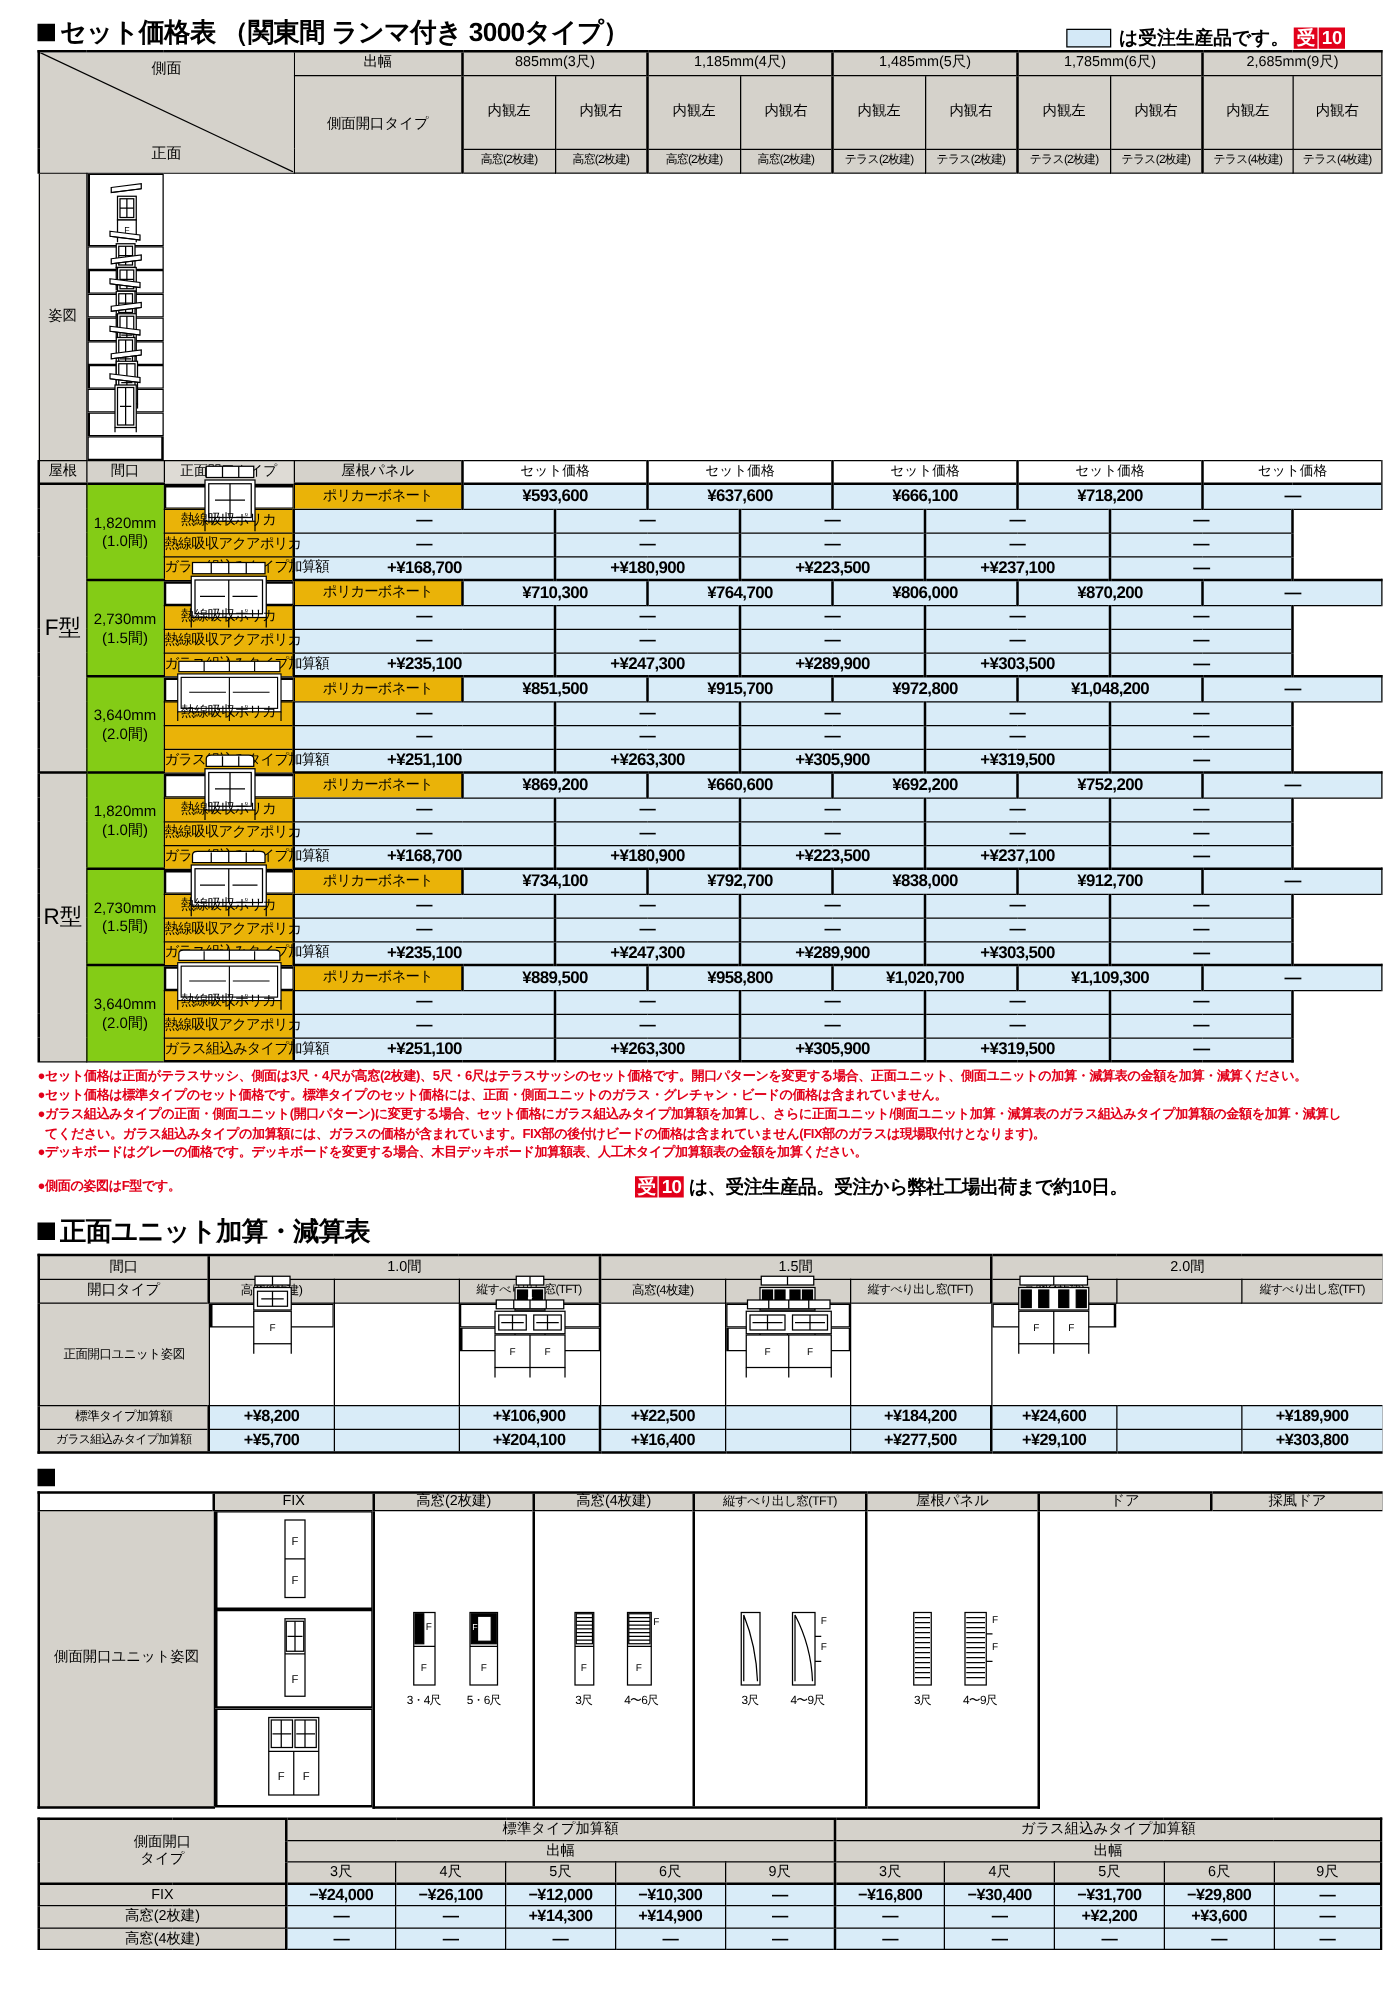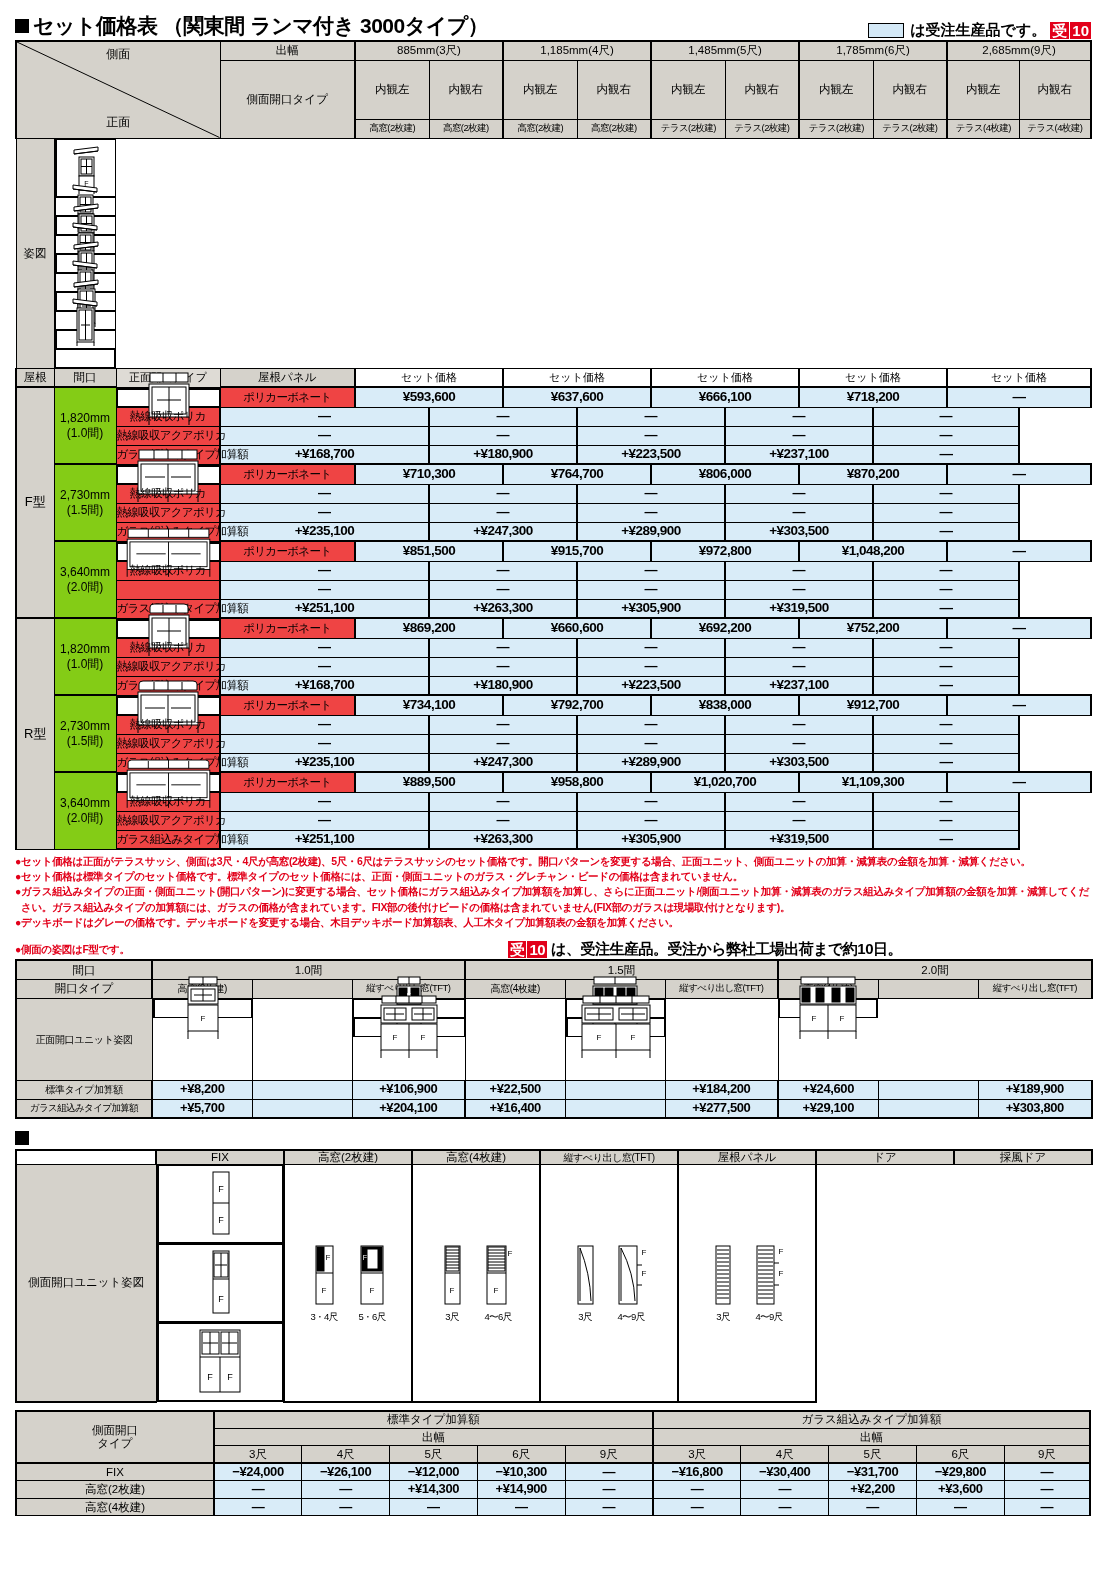--- a/index.html
+++ b/index.html
@@ -4,21 +4,21 @@
 <style>
   * { box-sizing: border-box; }
   html, body { margin:0; padding:0; }
   body {
     width:1106px; height:1594px;
     background:#fff;
     font-family:"Liberation Sans", sans-serif;
     color:#000;
     -webkit-font-smoothing:none;
   }
-  .page { position:relative; width:1106px; height:1200px; padding:0 15px; }
+  .page { position:relative; width:1106px; height:1200px; padding:0 30px; }
 
   
   .sec-title { font-size:21px; font-weight:bold; letter-spacing:-.5px; display:flex; align-items:center; }
   .sec-title .sq { display:inline-block; width:14px; height:14px; background:#000; margin-right:4px; }
   .title-row { display:flex; align-items:flex-end; justify-content:space-between; padding-top:6px; height:40px;}
   .legend { display:flex; align-items:center; font-size:15px; font-weight:bold; }
   .legend .swatch { width:36px; height:15px; background:#d4e9f7; border:1px solid #000; margin-right:6px; }
   .badge { display:inline-flex; margin-left:4px; }
   .badge span { background:#e2001a; color:#fff; font-weight:bold; font-size:15px; line-height:17px; padding:0 2px; }
   .badge .b1 { margin-right:1px; }
@@ -40,22 +40,22 @@
 
   
   #main-table { width:1076px; }
   #main-table td { height:19px; }
   .diag { position:relative; background:#d5d2cb; overflow:hidden; }
   .diag svg { position:absolute; inset:0; width:100%; height:100%; }
   .diag .lbl-side { position:absolute; top:6px; left:50%; transform:translateX(-50%); font-size:12px; }
   .diag .lbl-front { position:absolute; bottom:8px; left:50%; transform:translateX(-50%); font-size:12px; }
   .pricecell { background:#d9ecf8; font-weight:bold; font-size:13.5px; letter-spacing:-.5px; }
   .dash { background:#d9ecf8; font-weight:bold; font-size:13px; }
-  .rowlabel { background:#ef4444; font-size:11.5px; letter-spacing:-.7px; white-space:nowrap; }
-  .vtype { background:#d5d2cb; font-size:13px; font-weight:normal; }
+  .rowlabel { background:#eab308; font-size:11.5px; letter-spacing:-.7px; white-space:nowrap; }
+  .vtype { background:#d5d2cb; font-size:18px; font-weight:normal; }
   .spanlbl { background:#84cc16; font-size:12px; line-height:1.25; }
 
   
   .fig { display:flex; align-items:center; justify-content:center; background:#fff; }
   .fig svg { display:block; }
 
   
   .notes { margin-top:4px; }
   .note-head { font-size:15px; font-weight:bold; letter-spacing:-.5px; margin:3px 0 2px; }
   .note { color:#e2001a; font-size:10.5px; line-height:1.45; letter-spacing:-.35px; font-weight:bold;
@@ -641,20 +641,24 @@
       <div class="footer-note" style="flex:1 1 auto;">
         <span class="badge">
           <span class="b1">受</span>
           <span>10</span>
         </span>
         <span style="margin-left:4px;">は、受注生産品。受注から弊社工場出荷まで約10日。</span>
       </div>
     </div>
   </div>
 
+  <div class="sec-title" style="margin:12px 0 4px;">
+    <span class="sq"></span>
+    <span>正面ユニット加算・減算表</span>
+  </div>
   <table id="front-table">
     <colgroup>
       <col style="width:136px">
       <col style="width:100px">
         <col style="width:100px">
         <col style="width:113px">
       <col style="width:100px">
         <col style="width:100px">
         <col style="width:113px">
       <col style="width:100px">

